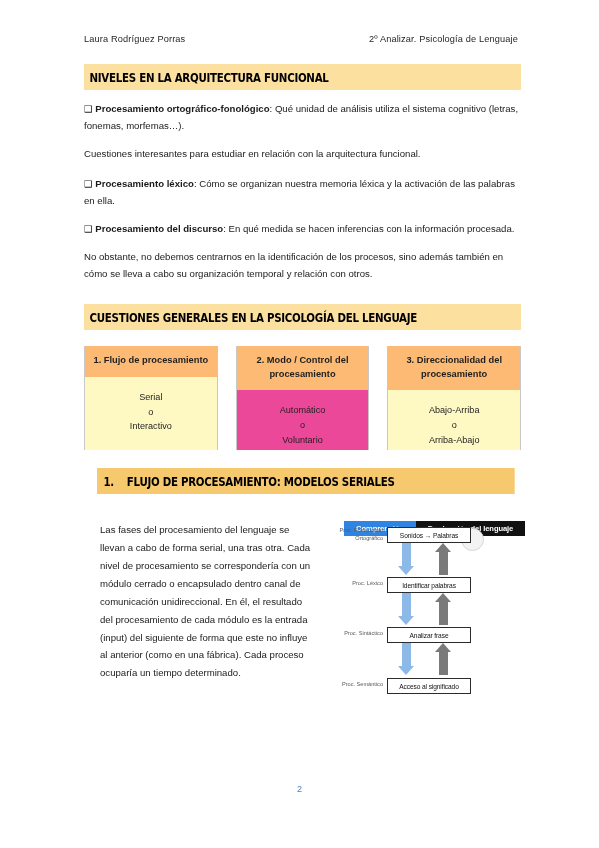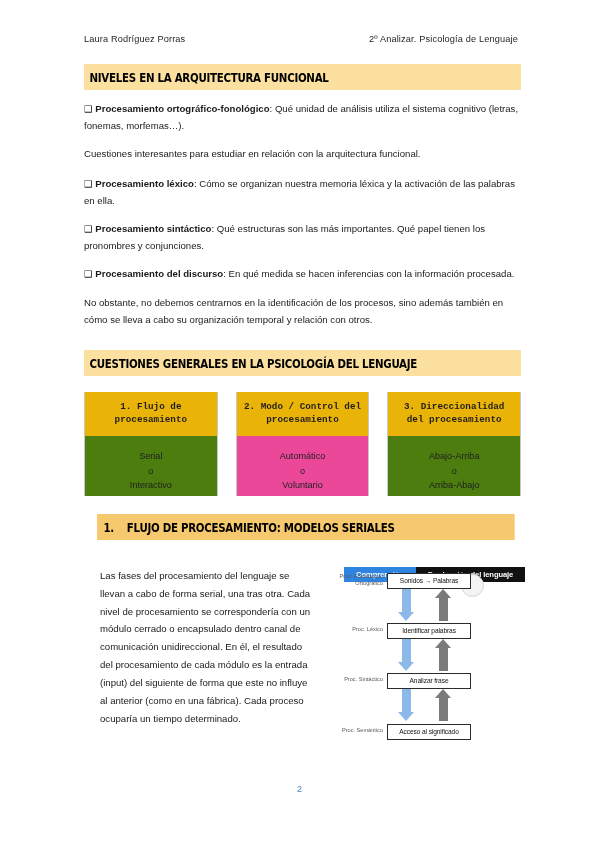--- a/index.html
+++ b/index.html
@@ -97,37 +97,36 @@
     border-top: none;
     border-bottom: none;
     background: #ffffff;
     box-sizing: border-box;
     height: 104px;
     display: flex;
     flex-direction: column;
   }
   .col.gray-body .col-body { background: #ec4899; }
   .col-head {
-    background: #eab308;
+    background: #fdba74;
     font-size: 9.3px;
     font-weight: bold;
     text-align: center;
     padding: 8px 6px 9px 6px;
     line-height: 1.45;
     color: #1f1f1f;
-    font-family: Liberation Mono, monospace;
   }
   .col-body {
     flex: 1;
     text-align: center;
     font-size: 9.1px;
     line-height: 1.62;
     padding-top: 13px;
     color: #1f1f1f;
-    background: #4d7c0f;
+    background: #fef9c3;
   }
 
   
   .split {
     display: flex;
     margin-top: 11px;
   }
   .split .left {
     width: 243px;
     flex: none;
@@ -262,21 +261,20 @@
   <div class="content">
 
     <div class="sec-bar">NIVELES EN LA ARQUITECTURA FUNCIONAL</div>
 
     <p class="body tight"><span class="chk">❑</span><span class="b">Procesamiento ortográfico-fonológico</span><span>: Qué unidad de análisis utiliza el sistema cognitivo (letras, fonemas, morfemas…).</span></p>
 
     <p class="body">Cuestiones interesantes para estudiar en relación con la arquitectura funcional.</p>
 
     <p class="body tight"><span class="chk">❑</span><span class="b">Procesamiento léxico</span><span>: Cómo se organizan nuestra memoria léxica y la activación de las palabras en ella.</span></p>
 
-    <p class="body tight"><span class="chk">❑</span><span class="b">Procesamiento sintáctico</span><span>: Qué estructuras son las más importantes. Qué papel tienen los pronombres y conjunciones.</span></p>
 
     <p class="body tight"><span class="chk">❑</span><span class="b">Procesamiento del discurso</span><span>: En qué medida se hacen inferencias con la información procesada.</span></p>
 
     <p class="body">No obstante, no debemos centrarnos en la identificación de los procesos, sino además también en cómo se lleva a cabo su organización temporal y relación con otros.</p>
 
     <div class="sec-bar bar-2">CUESTIONES GENERALES EN LA PSICOLOGÍA DEL LENGUAJE</div>
 
     <div class="boxes">
 
       <div class="col">

